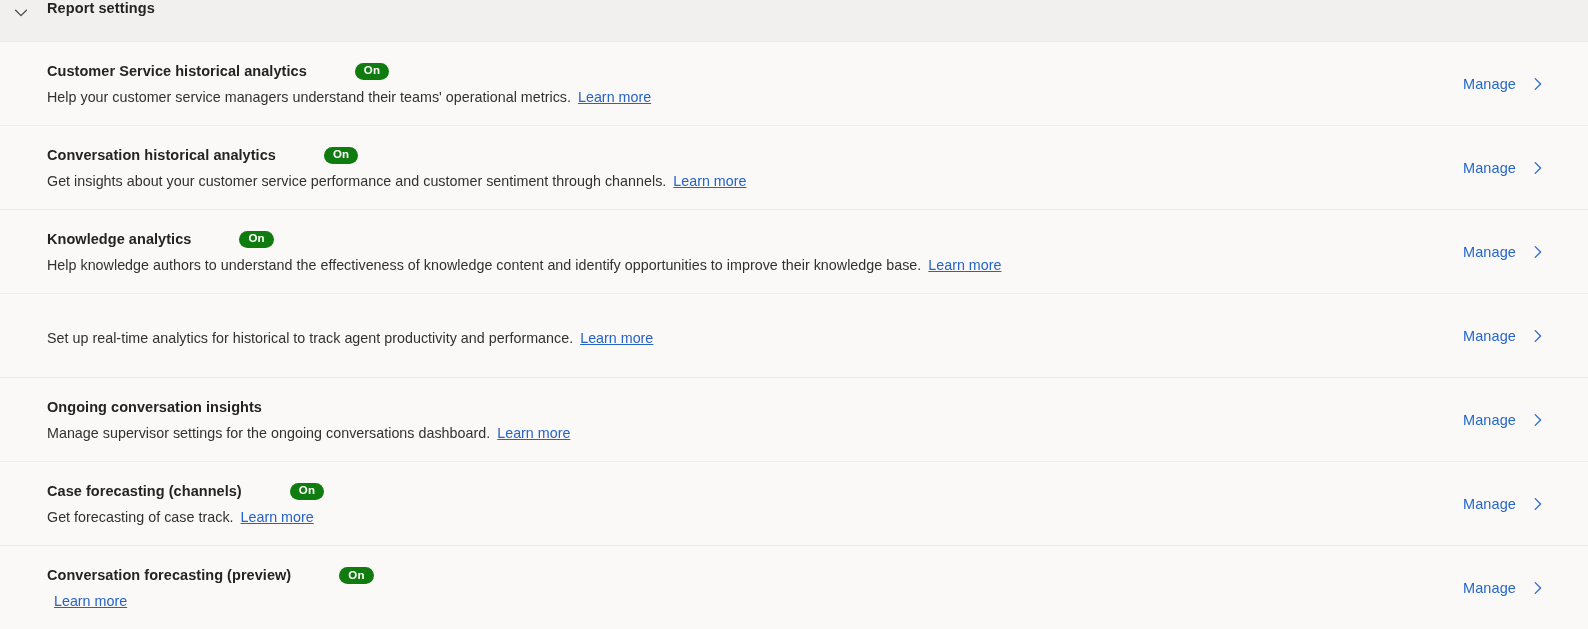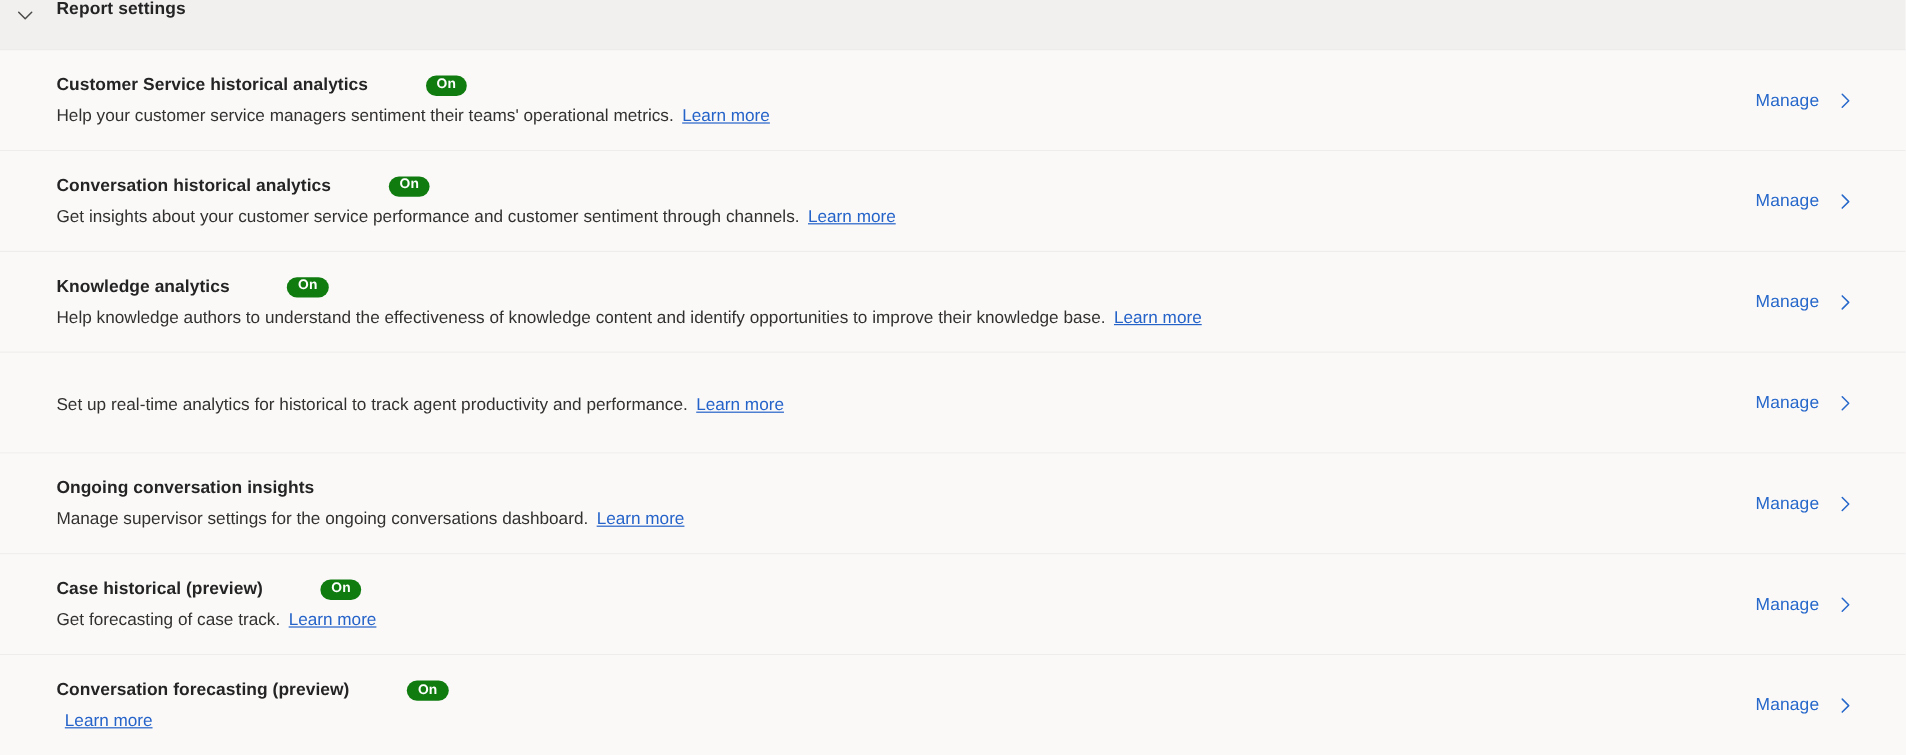--- a/index.html
+++ b/index.html
@@ -167,21 +167,21 @@
   </div>
 
   <div class="rows" id="rows-container">
   <div class="setting-row">
     <div class="row-left">
       <div class="row-title-line">
         <span class="row-title">Customer Service historical analytics</span>
         <span class="status-badge">On</span>
       </div>
       <div class="row-desc-line">
-        <span class="row-desc">Help your customer service managers sentiment their teams' operational metrics.</span>
+        <span class="row-desc">Help your customer service managers understand their teams' operational metrics.</span>
         <a class="learn-more">Learn more</a>
       </div>
     </div>
     <div class="row-right">
       <span class="manage-label">Manage</span>
       <span class="manage-chevron">
         <svg width="16" height="16" viewBox="0 0 16 16" aria-hidden="true">
           <path d="M5.2 2.6 L10.6 8 L5.2 13.4" fill="none" stroke="#2667ca" stroke-width="1.25" stroke-linecap="round" stroke-linejoin="round"></path>
         </svg>
       </span>
@@ -264,21 +264,21 @@
         <svg width="16" height="16" viewBox="0 0 16 16" aria-hidden="true">
           <path d="M5.2 2.6 L10.6 8 L5.2 13.4" fill="none" stroke="#2667ca" stroke-width="1.25" stroke-linecap="round" stroke-linejoin="round"></path>
         </svg>
       </span>
     </div>
   </div>
 
   <div class="setting-row">
     <div class="row-left">
       <div class="row-title-line">
-        <span class="row-title">Case historical (preview)</span>
+        <span class="row-title">Case forecasting (channels)</span>
         <span class="status-badge">On</span>
       </div>
       <div class="row-desc-line">
         <span class="row-desc">Get forecasting of case track.</span>
         <a class="learn-more">Learn more</a>
       </div>
     </div>
     <div class="row-right">
       <span class="manage-label">Manage</span>
       <span class="manage-chevron">

